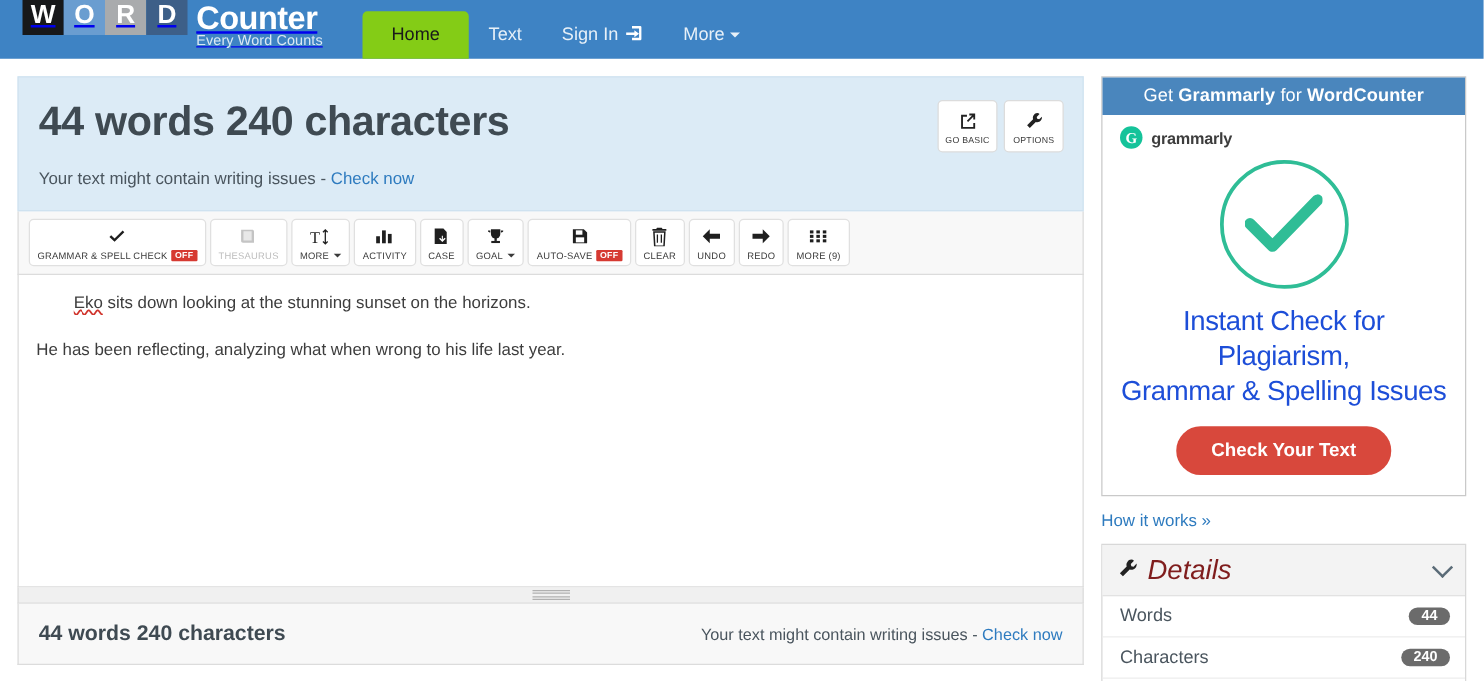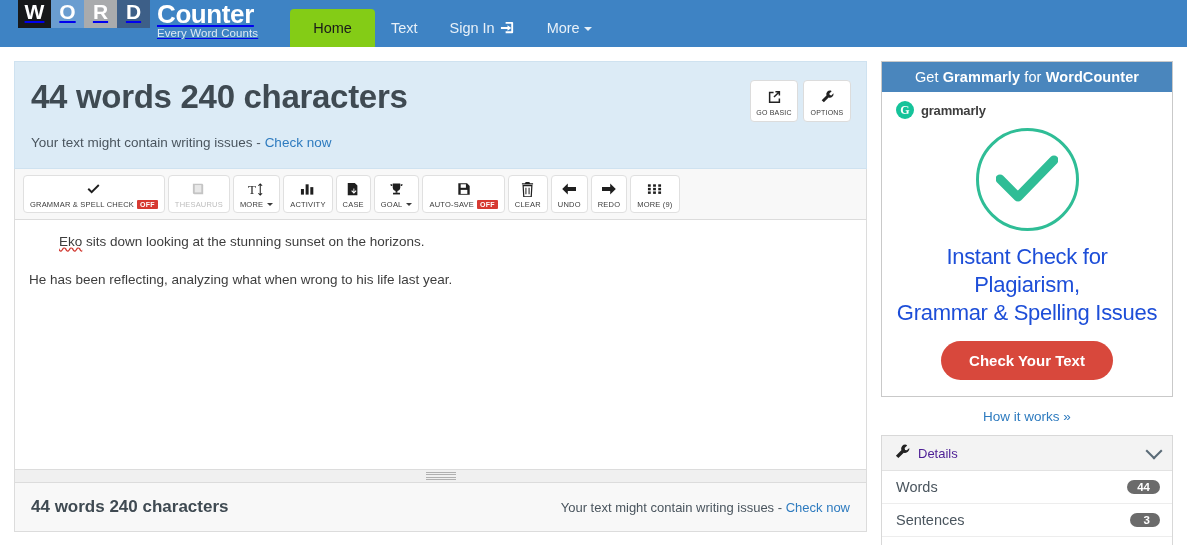--- a/index.html
+++ b/index.html
@@ -172,47 +172,47 @@
     text-align:center; font-size:22px; font-weight:normal;
     color:#1d4ed8; line-height:1.28; letter-spacing:-0.3px;
   }
   .ad-cta {
     display:block; margin:14px auto 0 auto; width:172px;
     background:#d8483c; color:#fff; border:none; border-radius:22px;
     padding:11px 0; font-size:15px; font-weight:bold; cursor:pointer;
     font-family:"Liberation Sans", sans-serif;
   }
   .how-link {
-    display:block; text-align:center; color:#2e7bbf;
+    display:block; text-align:left; color:#2e7bbf;
     font-size:13.5px; text-decoration:none; padding:12px 0 11px 0;
   }
 
   
   .details { border:1px solid #d8d8d8; background:#fff; }
   .details-head {
     background:#f3f3f3; border-bottom:1px solid #e2e2e2;
     padding:7px 12px; display:flex; align-items:center; justify-content:space-between;
     cursor:pointer;
   }
-  .details-title { display:flex; align-items:center; gap:7px; font-size:13px; color:#4c1d95; }
+  .details-title { display:flex; align-items:center; gap:7px; font-size:22px; color:#7f1d1d;font-style:italic; }
   .chev {
     width:12px; height:12px; border-right:2.5px solid #5a6b77;
     border-bottom:2.5px solid #5a6b77; transform:rotate(45deg);
     margin-top:-5px;
   }
   .det-row {
     display:flex; align-items:center; justify-content:space-between;
     padding:8px 12px 8px 14px; border-bottom:1px solid #ededed;
     font-size:14.5px; color:#4a555e;gap:24px;
   }
   .det-label { display:flex; align-items:center; gap:6px; }
   .pill {
     background:#6b6b6b; color:#fff; border-radius:11px;
     font-size:11.5px; font-weight:bold; padding:1px 10px; min-width:30px;
-    text-align:right; white-space:nowrap;
+    text-align:left; white-space:nowrap;
   }
 </style>
 </head>
 <body>
 
 <div class="navbar">
   <a class="brand" href="#">
     <span class="logo-blocks">
       <span class="lb b1">W</span>
       <span class="lb b2">O</span>
@@ -464,20 +464,24 @@
           <span>Details</span>
         </span>
         <span class="chev"></span>
       </div>
 
       <div class="det-row">
         <span class="det-label">Words</span>
         <span class="pill">44</span>
       </div>
       <div class="det-row">
+        <span class="det-label">Characters</span>
+        <span class="pill">240</span>
+      </div>
+      <div class="det-row">
         <span class="det-label">Sentences</span>
         <span class="pill">3</span>
       </div>
       <div class="det-row">
         
         
       </div>
 
     </div>
   </div>

